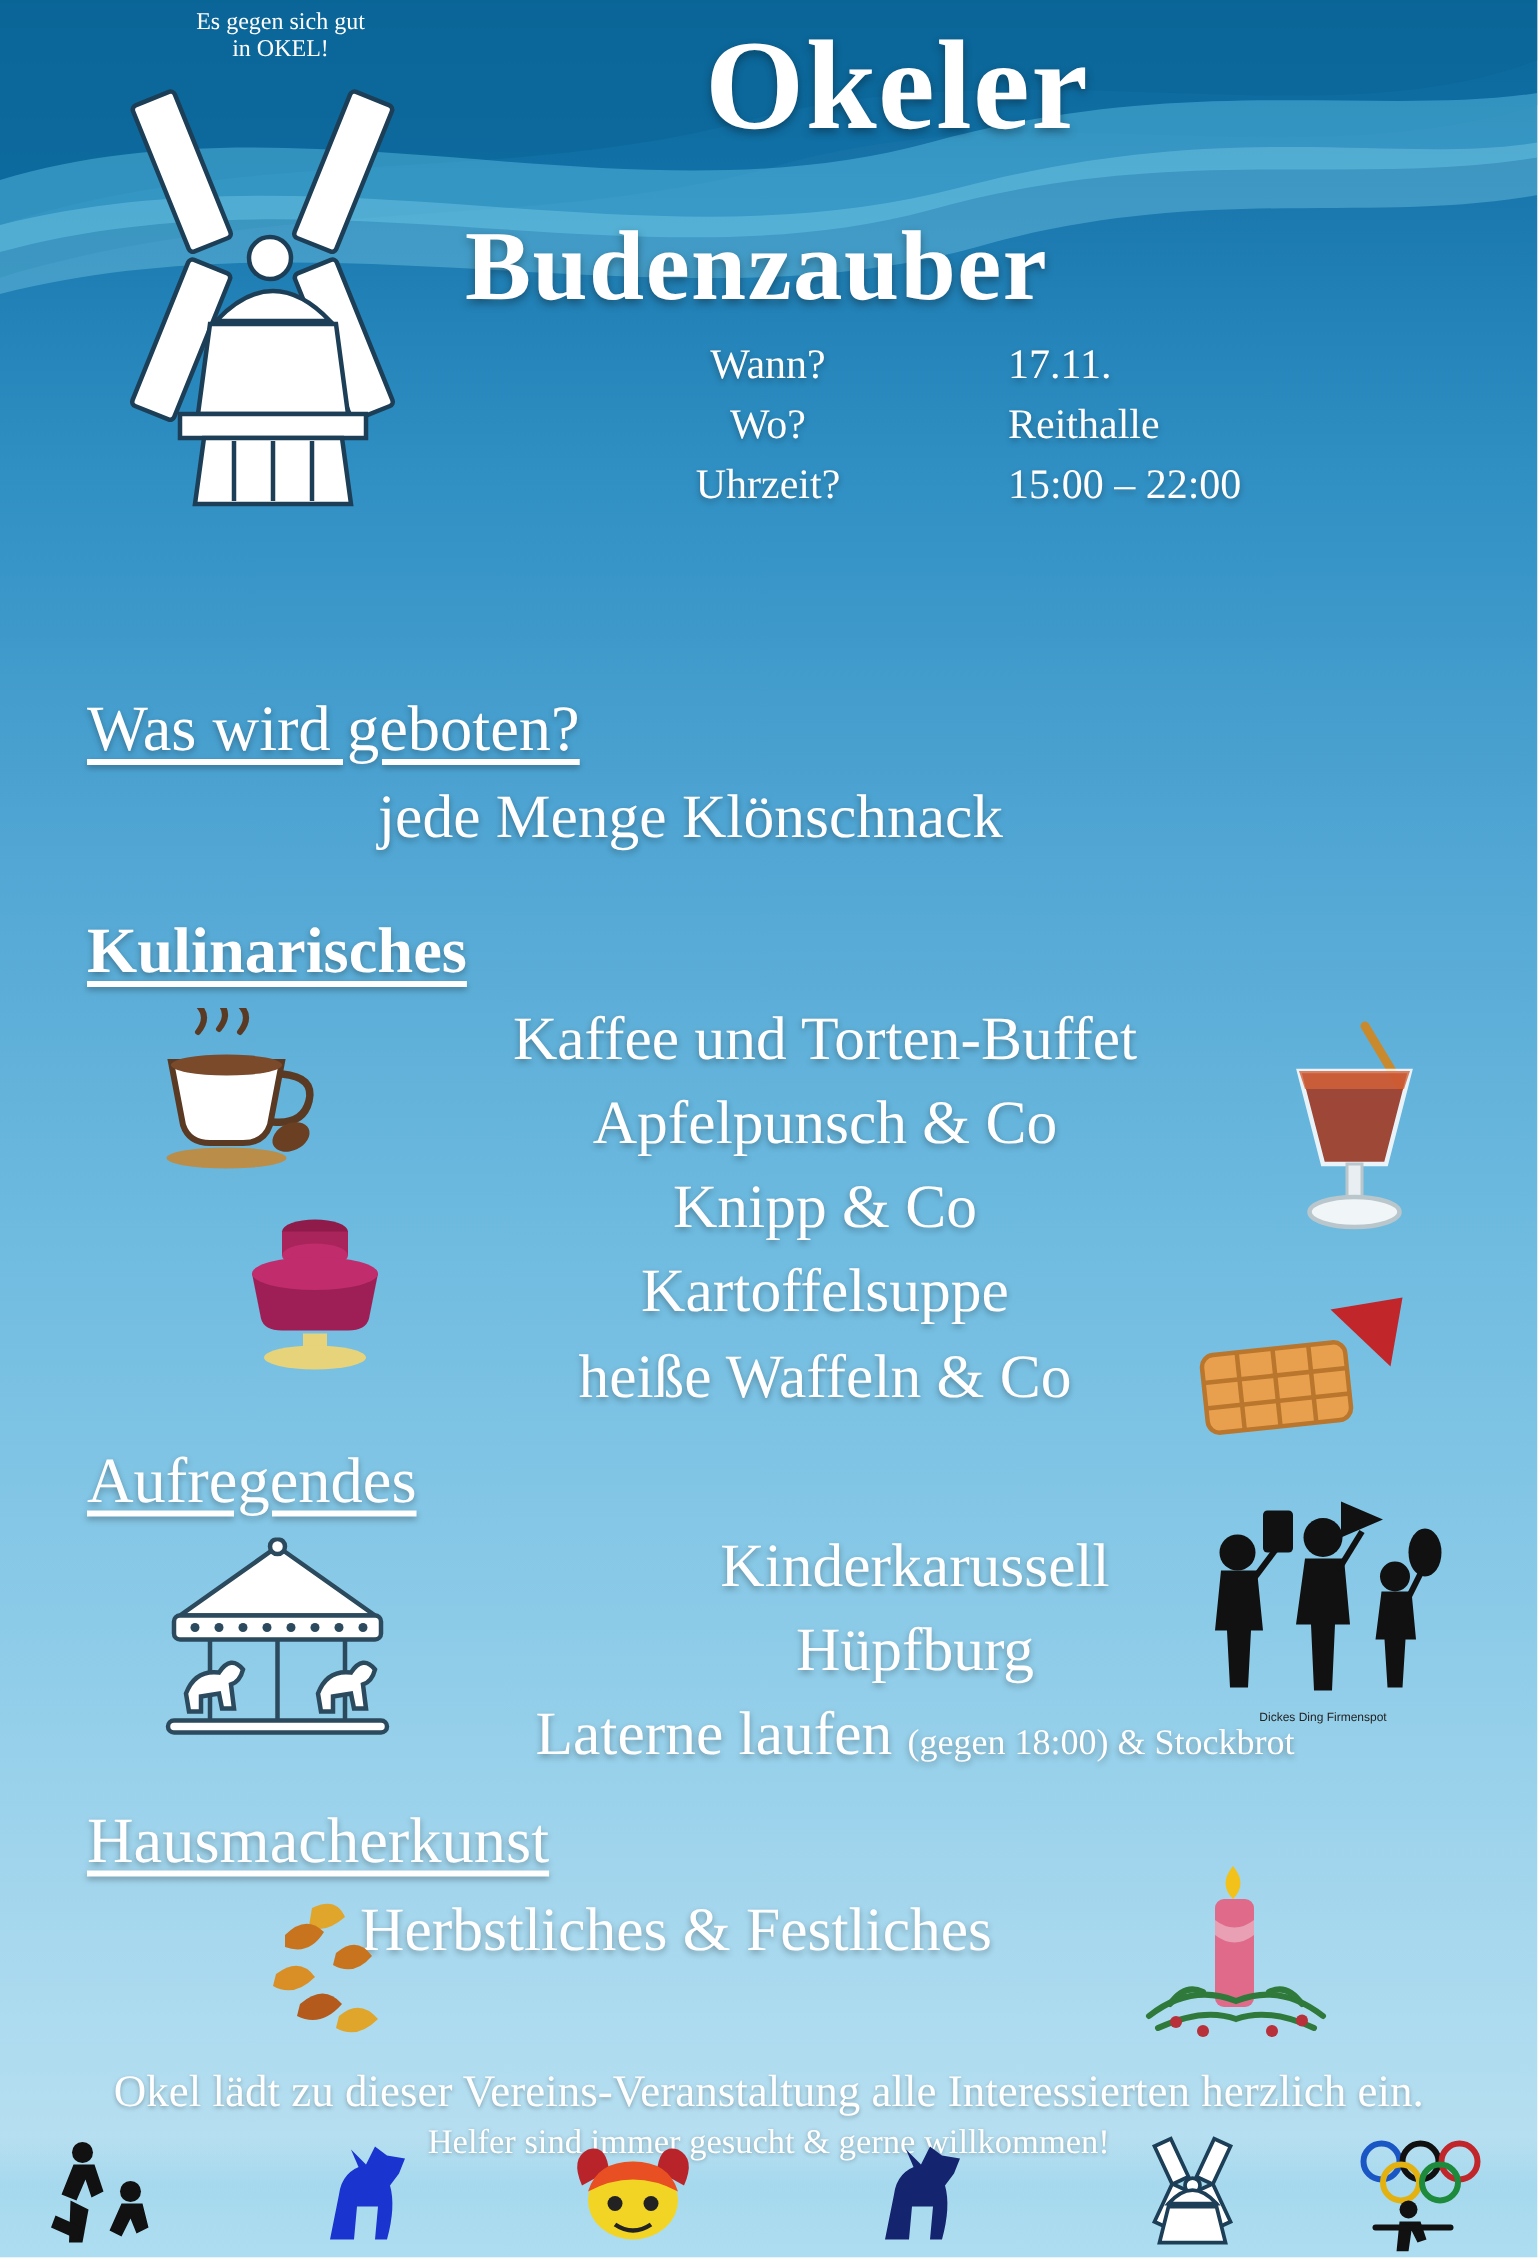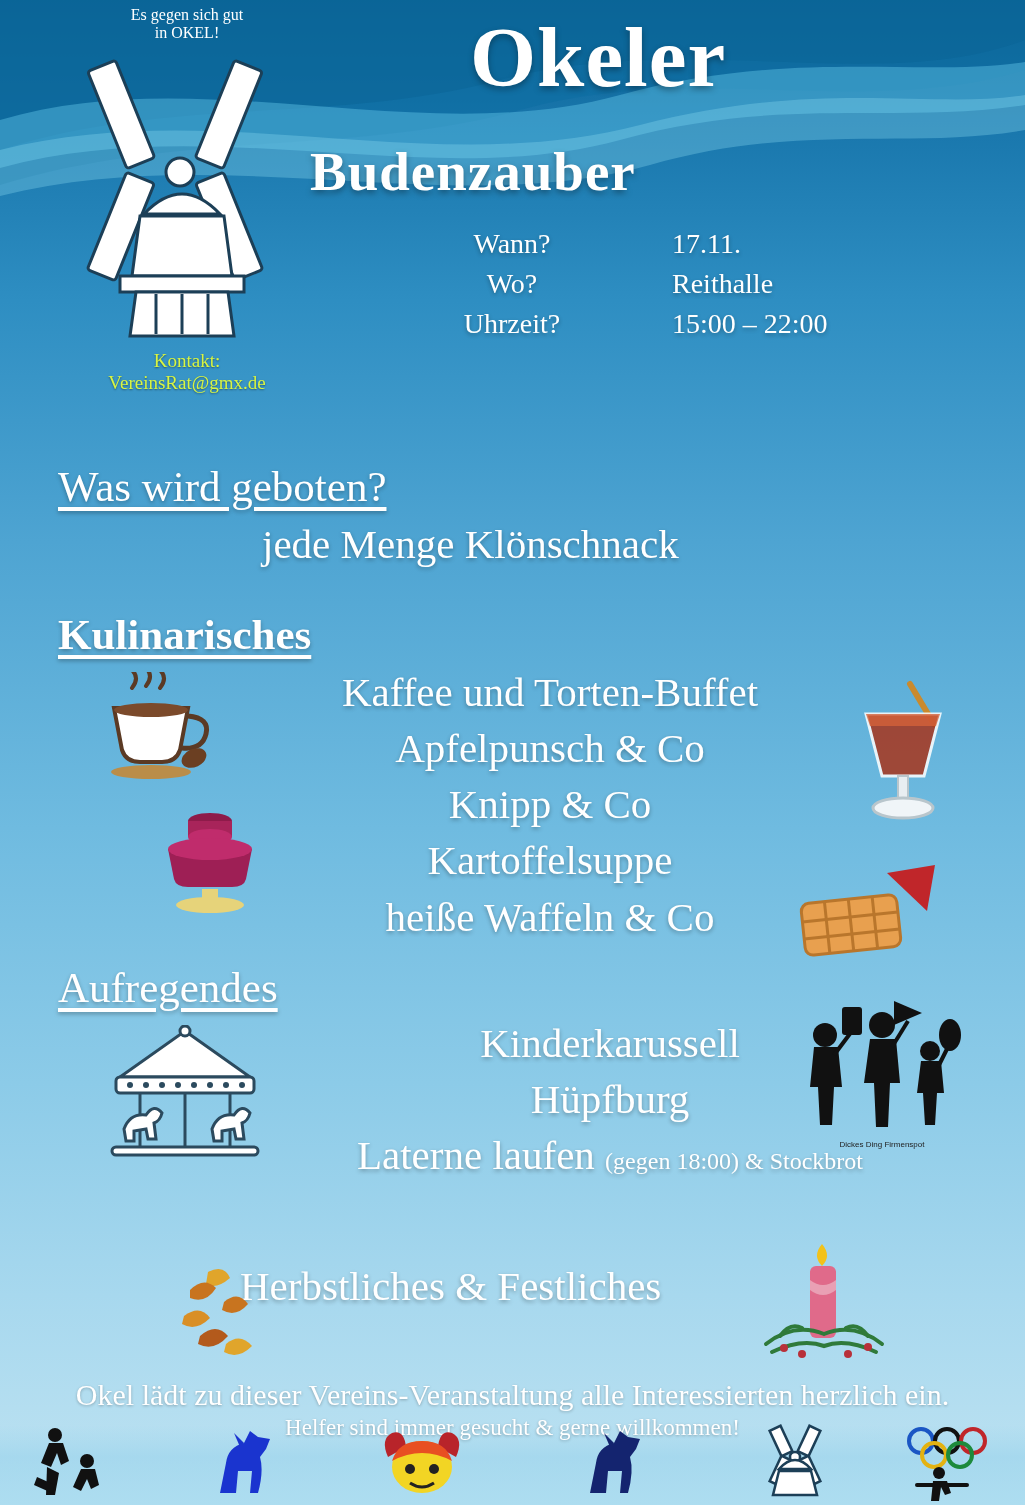--- a/index.html
+++ b/index.html
@@ -73,21 +73,21 @@
     white-space: nowrap;
   }
   .title1 {
     left: 470px;
     top: 8px;
     font-size: 85px;
   }
   .title2 {
     left: 310px;
     top: 140px;
-    font-size: 55px;
+    font-size: 66px;
   }
 
   .facts {
     position: absolute;
     left: 352px;
     top: 224px;
     width: 640px;
     color: #ffffff;
     font-size: 28px;
     line-height: 1.43;
@@ -114,21 +114,21 @@
     position: absolute;
     color: #ffffff;
     font-size: 41px;
     line-height: 1.37;
     text-shadow: 0 2px 4px rgba(0,0,0,.3);
     white-space: nowrap;
   }
   .small-note { font-size: 24px; }
 
   #head-geboten { left: 58px; top: 462px; }
-  #body-geboten { left: 252px; top: 516px; margin-left: 10px; }
+  #body-geboten { left: 252px; top: 516px; }
 
   #head-kulinarisches { left: 58px; top: 610px; font-weight: bold; }
   #body-kulinarisches { left: 300px; top: 664px; text-align: center; width: 500px; }
   #body-kulinarisches div { text-align: center; }
 
   #head-aufregendes { left: 58px; top: 963px; }
   #body-aufregendes { left: 280px; top: 1015px; width: 660px; text-align: center; }
   #body-aufregendes div { text-align: center; }
 
   #head-hausmacherkunst { left: 58px; top: 1203px; }
@@ -212,24 +212,20 @@
         <path d="M58 172 L142 172 L150 232 L50 232 Z"></path>
 
         <rect x="38" y="232" width="124" height="16"></rect>
         <path d="M54 248 L146 248 L152 292 L48 292 Z"></path>
         <line x1="74" y1="250" x2="74" y2="290"></line>
         <line x1="100" y1="250" x2="100" y2="290"></line>
         <line x1="126" y1="250" x2="126" y2="290"></line>
       </g>
     </svg>
 
-    <div class="kontakt">
-      <div>Kontakt:</div>
-      <div>VereinsRat@gmx.de</div>
-    </div>
   </div>
 
   <div class="title1">Okeler</div>
   <div class="title2">Budenzauber</div>
 
   <div class="facts">
     <div class="facts-row">
       <div class="facts-q">Wann?</div>
       <div class="facts-a">17.11.</div>
     </div>
@@ -350,20 +346,21 @@
       <path d="M104 6 L132 18 L104 30 Z"></path>
 
       <circle cx="140" cy="56" r="10"></circle>
       <path d="M131 66 L151 66 L154 98 L147 98 L145 130 L135 130 L133 98 L127 98 Z"></path>
       <line x1="148" y1="72" x2="158" y2="52" stroke="#111" stroke-width="4"></line>
       <ellipse cx="160" cy="40" rx="11" ry="16"></ellipse>
     </g>
     <text x="92" y="152" font-size="8" fill="#222" font-family="'Liberation Sans', sans-serif" text-anchor="middle">Dickes Ding Firmenspot</text>
   </svg>
 
+  <div class="section-head" id="head-hausmacherkunst">Hausmacherkunst</div>
   <div class="section-body" id="body-hausmacherkunst">
     <div>Herbstliches &amp; Festliches</div>
   </div>
 
   <svg class="art" id="art-leaves" width="100" height="95" viewBox="0 0 100 95">
     <g>
       <path d="M30 10 q16 -8 22 6 q-14 12 -24 6 Z" fill="#e0a52b"></path>
       <path d="M12 28 q14 -14 26 -2 q-10 16 -26 10 Z" fill="#c8741f"></path>
       <path d="M6 54 q16 -12 26 2 q-14 14 -28 6 Z" fill="#d98f26"></path>
       <path d="M22 74 q16 -14 28 0 q-14 16 -30 8 Z" fill="#b35a1c"></path>

